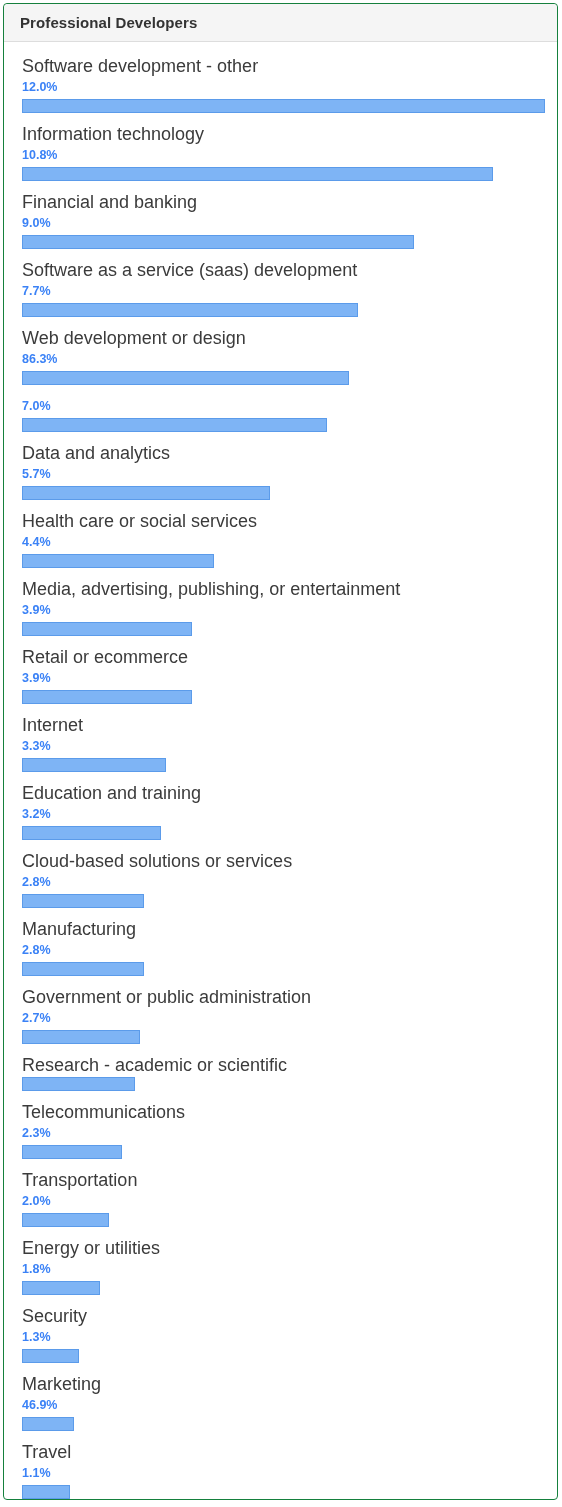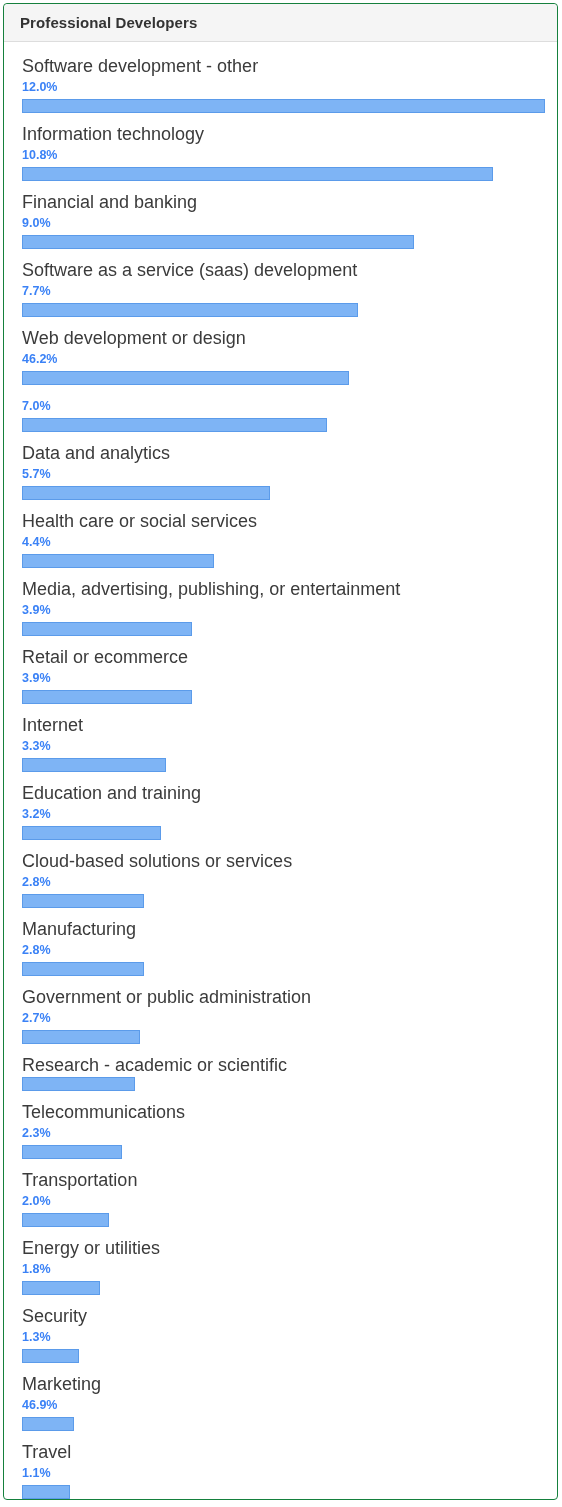--- a/index.html
+++ b/index.html
@@ -116,21 +116,21 @@
         </div>
         <div class="bar-row">
           <div class="bar-label">Software as a service (saas) development</div>
           <div class="bar-value">7.7%</div>
           <div class="bar-track">
             <div class="bar-fill" style="width: 336px; background: rgb(126, 180, 245); border-color: rgb(91, 155, 234);"></div>
           </div>
         </div>
         <div class="bar-row">
           <div class="bar-label">Web development or design</div>
-          <div class="bar-value">46.2%</div>
+          <div class="bar-value">86.3%</div>
           <div class="bar-track">
             <div class="bar-fill" style="width: 327px; background: rgb(126, 180, 245); border-color: rgb(91, 155, 234);"></div>
           </div>
         </div>
         <div class="bar-row">
           <div class="bar-value">7.0%</div>
           <div class="bar-track">
             <div class="bar-fill" style="width: 305px; background: rgb(126, 180, 245); border-color: rgb(91, 155, 234);"></div>
           </div>
         </div>

